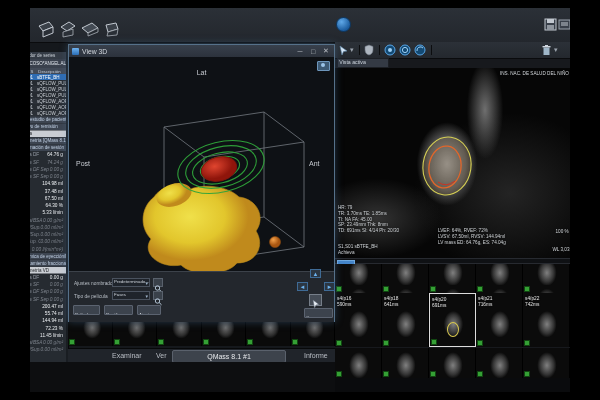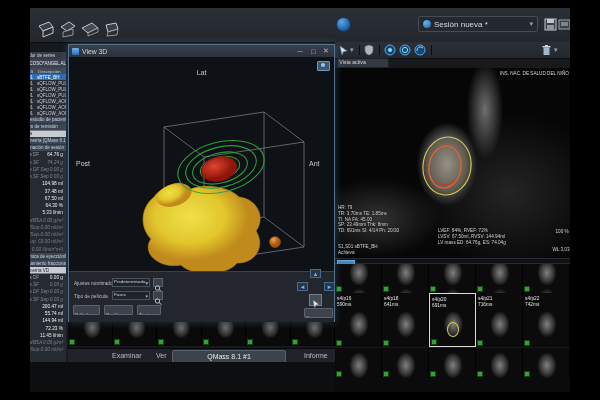--- a/index.html
+++ b/index.html
@@ -127,25 +127,20 @@
       </svg>
     <svg class="cubeic" style="left:50px" viewBox="0 0 20 18">
         <polygon points="2,8 12,3 18,8 8,13" fill="#444b54" stroke="#c2c8d0" stroke-width="1"></polygon>
         <polygon points="8,13 18,8 18,12 8,16" fill="#262b31" stroke="#aab0b8" stroke-width=".8"></polygon>
       </svg>
     <svg class="cubeic" style="left:72px" viewBox="0 0 20 18">
         <polygon points="4,5 14,3 16,9 6,12" fill="#3a4048" stroke="#c2c8d0" stroke-width="1"></polygon>
         <polygon points="6,12 16,9 15,15 5,16" fill="#2a2f36" stroke="#aab0b8" stroke-width=".8"></polygon>
       </svg>
     <div id="applogo"></div>
-    <div id="sessionpill">
-      <div class="dot"></div>
-      <div class="lbl">Sesión nueva *</div>
-      <div class="caret">▾</div>
-    </div>
     <svg class="tbicon" style="left:514px" viewBox="0 0 13 13">
         <rect x="1" y="1" width="11" height="11" fill="#39404a" stroke="#c2c8d0"></rect>
         <rect x="3" y="1" width="7" height="4" fill="#c2c8d0"></rect>
         <rect x="3" y="7" width="7" height="5" fill="#8f969f"></rect>
       </svg>
     <svg class="tbicon" style="left:528px" viewBox="0 0 13 13">
         <rect x="1" y="2" width="11" height="9" fill="#39404a" stroke="#9aa2ac"></rect>
         <line x1="3" y1="5" x2="10" y2="5" stroke="#c2c8d0"></line>
         <line x1="3" y1="7" x2="10" y2="7" stroke="#c2c8d0"></line>
       </svg>

